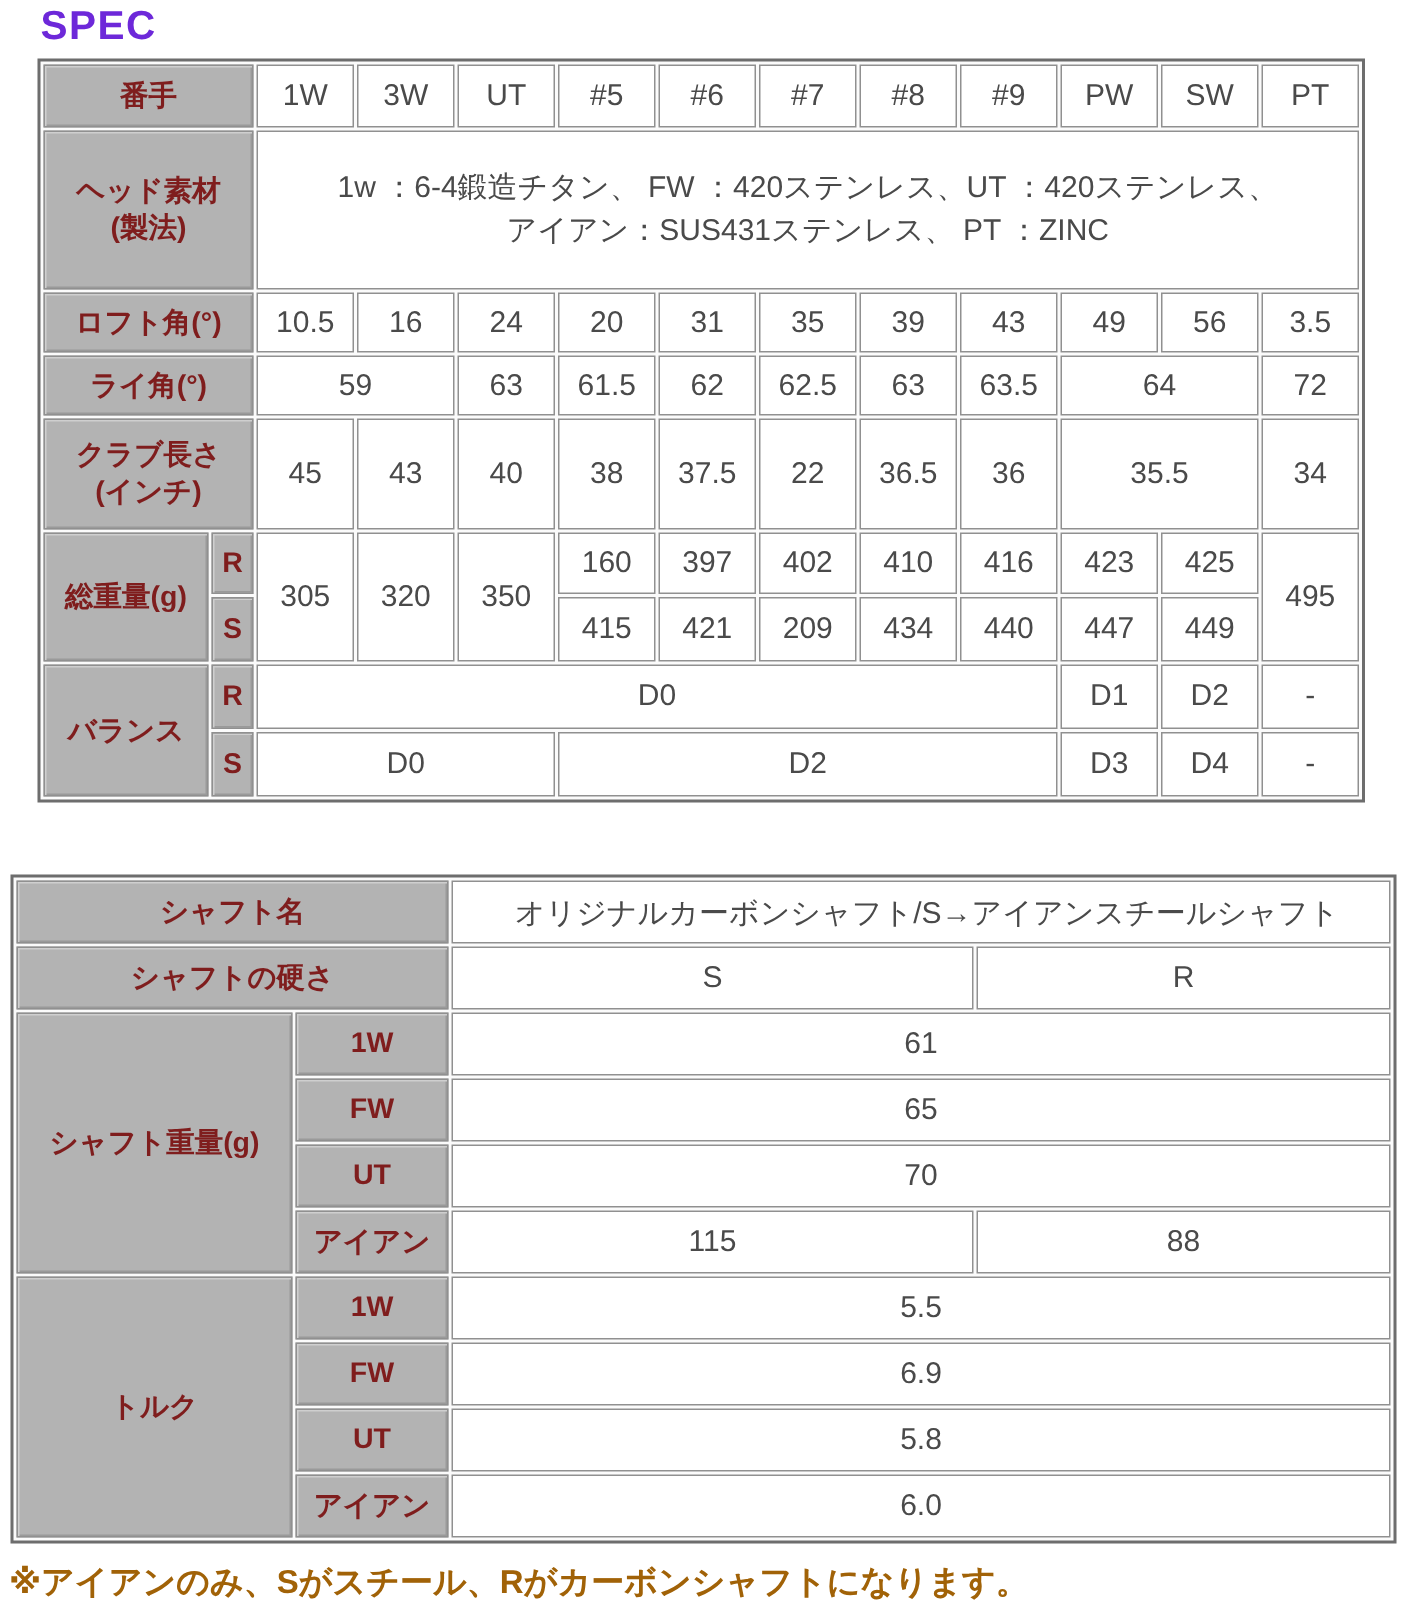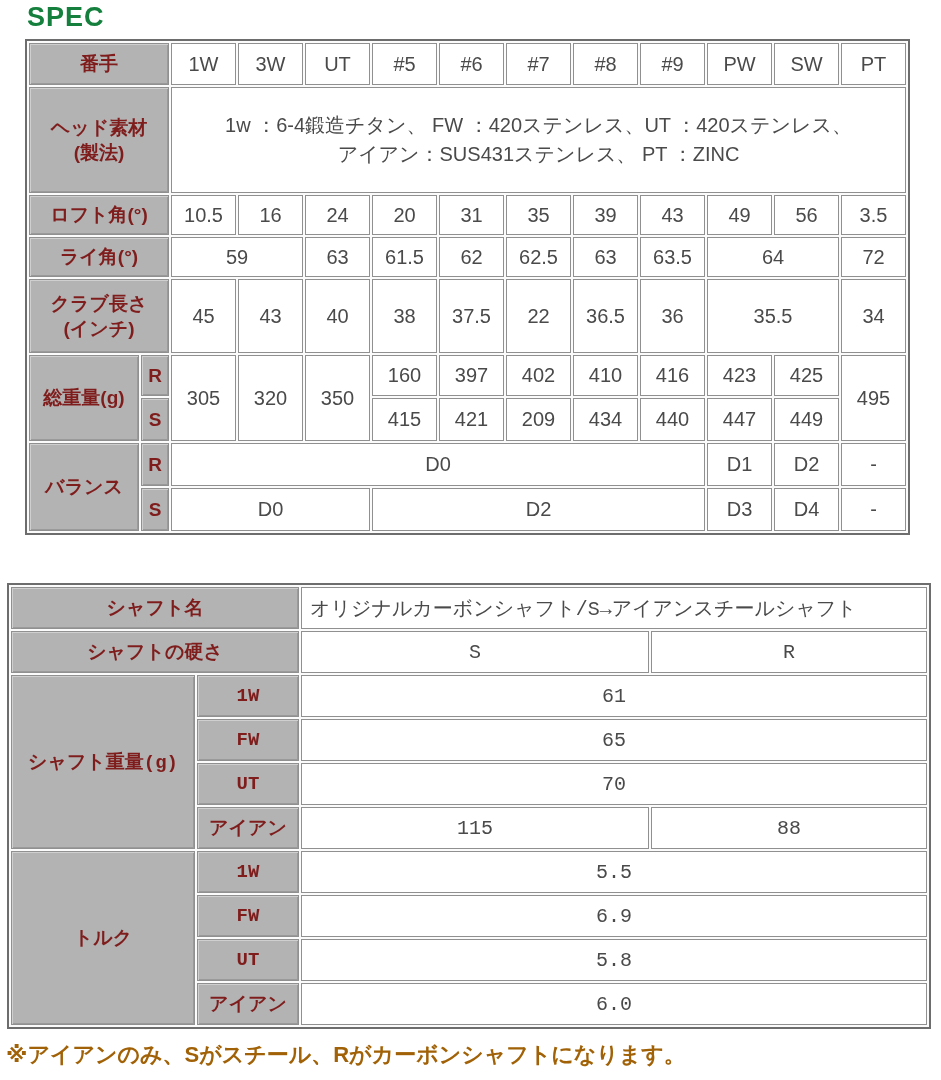--- a/index.html
+++ b/index.html
@@ -13,21 +13,21 @@
   }
   #page {
     position: relative;
     width: 941px;
     height: 1080px;
   }
   .page-title {
     margin: 2px 0 6px 27px;
     font-size: 27px;
     font-weight: bold;
-    color: #15803d;
+    color: #6d28d9;
     letter-spacing: 1px;
   }
   table.spec {
     border-collapse: separate;
     border-spacing: 2px;
     background: #fbfbfb;
     border: 2px solid #6d6d6d;
     table-layout: fixed;
   }
   table.spec th, table.spec td {
@@ -43,33 +43,32 @@
     font-weight: bold;
     font-size: 19px;
     box-shadow: inset 1px 1px 0 #cfcfcf, inset -1px -1px 0 #9a9a9a;
   }
   td.val {
     background: #ffffff;
     color: #4a4a4a;
     font-size: 20px;
   }
   td.val.left {
-    text-align: left;
+    text-align: center;
     padding-left: 8px;
   }
   .two-line {
     line-height: 1.32;
   }
   #table1 {
     margin-left: 25px;
   }
   #table2 {
     margin-left: 7px;
     margin-top: 48px;
-    font-family: Liberation Mono, monospace;
   }
   .material-text {
     text-align: left;
     padding-left: 9px;
     font-size: 19px;
     color: #444444;
     line-height: 1.45;
   }
   .footnote {
     margin: 11px 0 0 6px;

